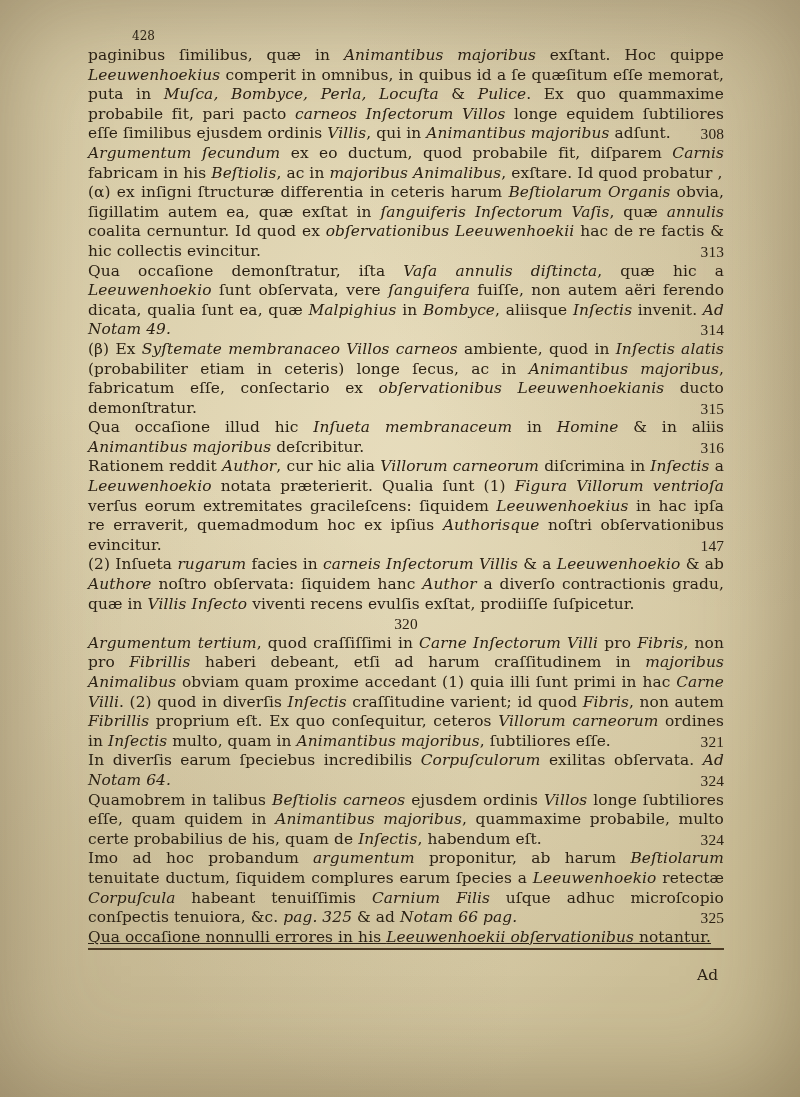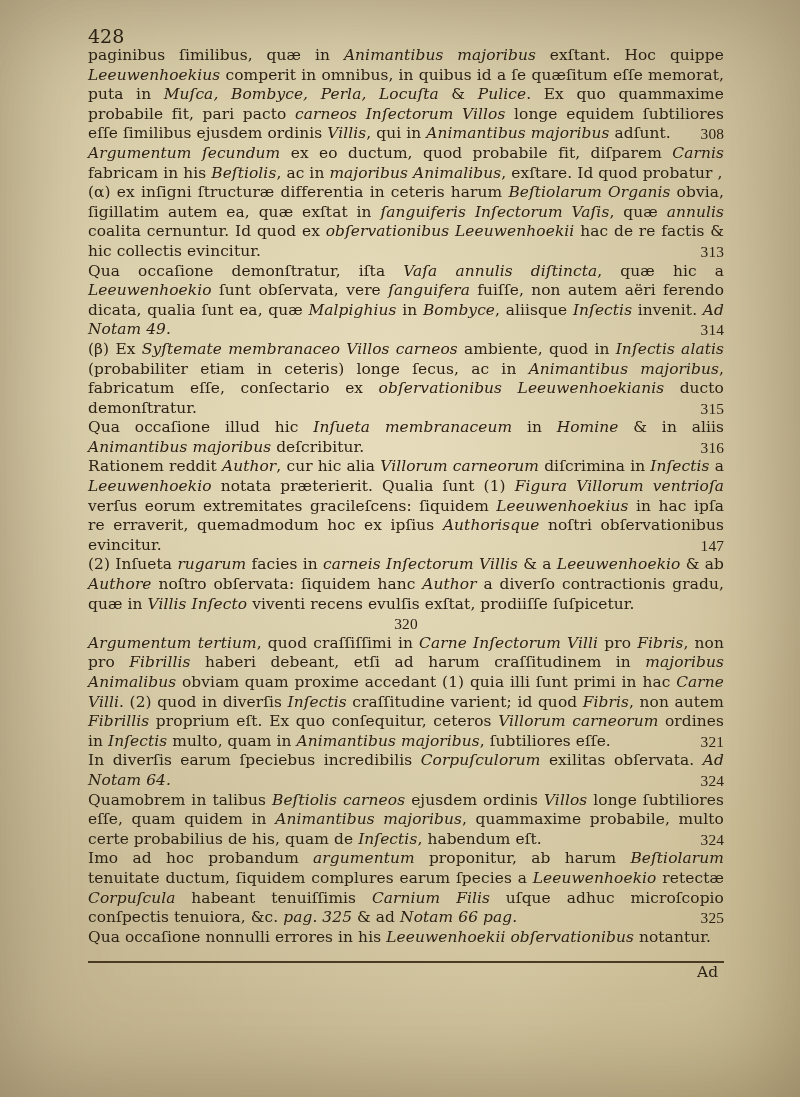--- a/index.html
+++ b/index.html
@@ -18,22 +18,23 @@
     position: relative;
     padding: 26px 76px 0 88px;
     background:
       radial-gradient(ellipse at 12% 90%, rgba(110,90,50,0.16), transparent 42%),
       radial-gradient(ellipse at 92% 6%, rgba(110,90,50,0.12), transparent 38%),
       radial-gradient(ellipse at 50% 42%, rgba(255,248,224,0.34), transparent 72%),
       linear-gradient(135deg, #d5c9a4, #dbcfab 40%, #d0c39d 75%, #c6b990);
     box-shadow: inset 0 0 110px rgba(82,63,34,0.45);
   }
   .page-header {
-    font-size: 19px;
+    font-size: 12px;
     line-height: 20px;
+    margin-left: 44px;
   }
   .entries {
   }
   .entry {
     position: relative;
     text-align: justify;
     font-size: 15.4px;
     line-height: 19.6px;
     letter-spacing: 0.1px;
   }
@@ -45,27 +46,28 @@
     background: transparent;
     font-family: Liberation Serif, serif;
   }
   .entry.ref-own-line .entry-ref {
     position: static;
     display: block;
     text-align: center;
   }
   .entry.underline {
     border-bottom: 2px solid var(--rule, #4a3a24);
-    padding-bottom: 14px;
+    padding-bottom: 1px;
+    text-decoration: underline;
   }
   .catchword-row {
     text-align: right;
     font-size: 15.4px;
     line-height: 19.6px;
-    margin-top: 0;
+    margin-top: 16px;
     padding-right: 6px;
   }
 </style>
 </head>
 <body>
 
 <div class="page">
   <div class="page-header">
     <span class="page-number">428</span>
   </div>

